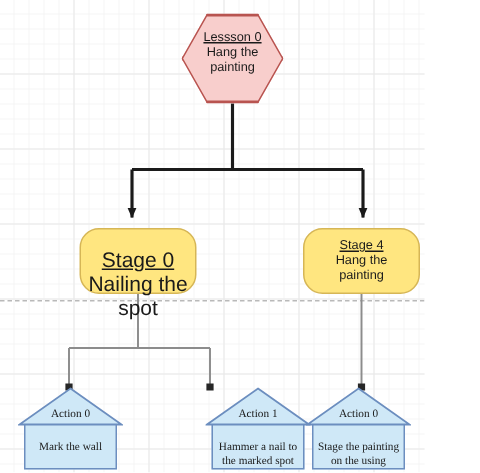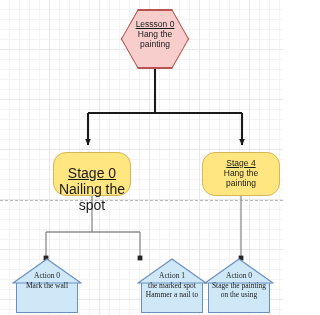--- a/index.html
+++ b/index.html
@@ -102,21 +102,21 @@
     background: #cfe8f7;
     border: 1px solid #6c8ebf;
     box-sizing: border-box;
   }
   .act-title {
     top: 14px;
     font-size: 7.5px;
     z-index: 3;
   }
   .act-body {
-    top: 24px;
+    top: 36px;
     font-size: 7.5px;
     z-index: 3;
     left: 3px;
     right: 3px;
   }
 
   
   .dash-sep {
     position: absolute;
     left: 0;
@@ -198,22 +198,22 @@
     </div>
   </div>
 
   <div class="node action-wrap action-1">
     <div class="act-rect"></div>
     <svg class="act-tri" viewBox="0 0 70 26" xmlns="http://www.w3.org/2000/svg">
       <polygon points="35,1 69,25 1,25" fill="#cfe8f7" stroke="#6c8ebf" stroke-width="1.2"></polygon>
     </svg>
     <div class="node-label act-title">Action 1</div>
     <div class="node-label act-body">
+      <div>Hammer a nail to</div>
       <div>the marked spot</div>
-      <div>Hammer a nail to</div>
     </div>
   </div>
 
   <div class="node action-wrap action-2">
     <div class="act-rect"></div>
     <svg class="act-tri" viewBox="0 0 70 26" xmlns="http://www.w3.org/2000/svg">
       <polygon points="35,1 69,25 1,25" fill="#cfe8f7" stroke="#6c8ebf" stroke-width="1.2"></polygon>
     </svg>
     <div class="node-label act-title">Action 0</div>
     <div class="node-label act-body">

